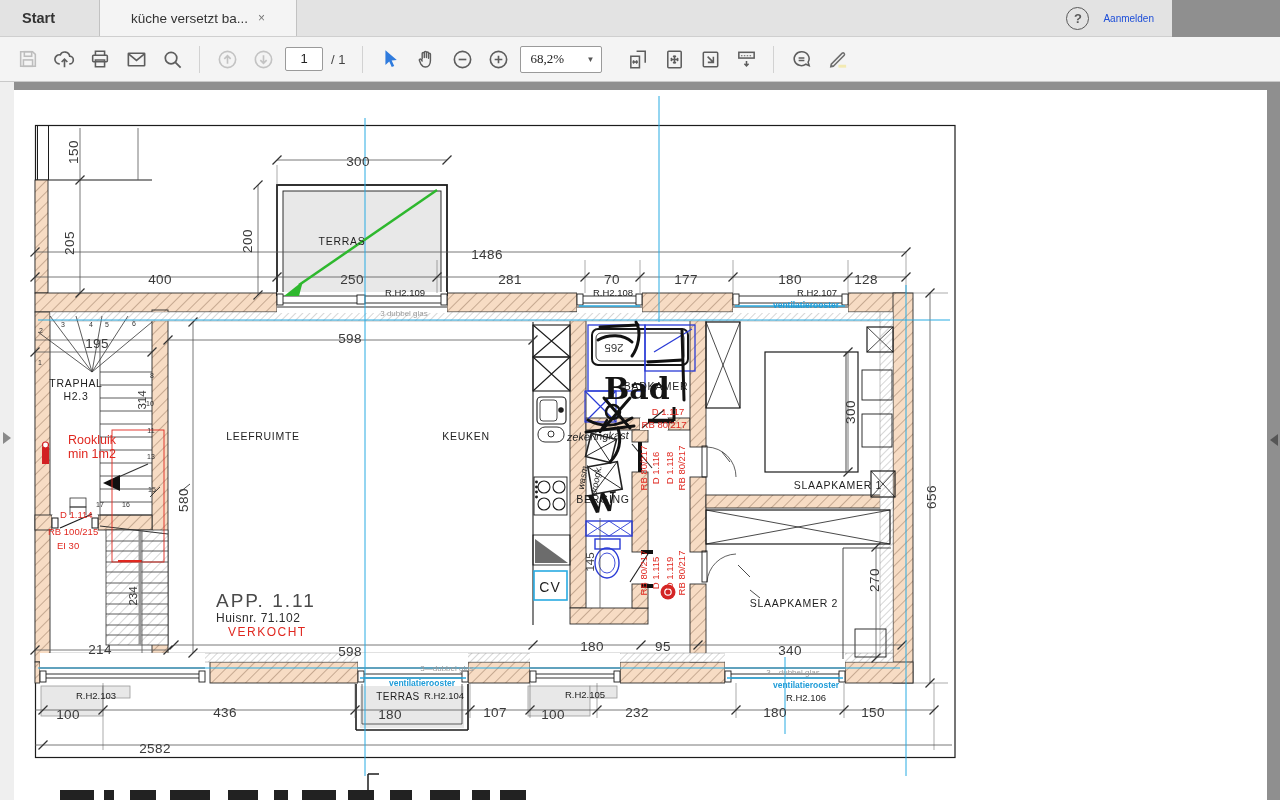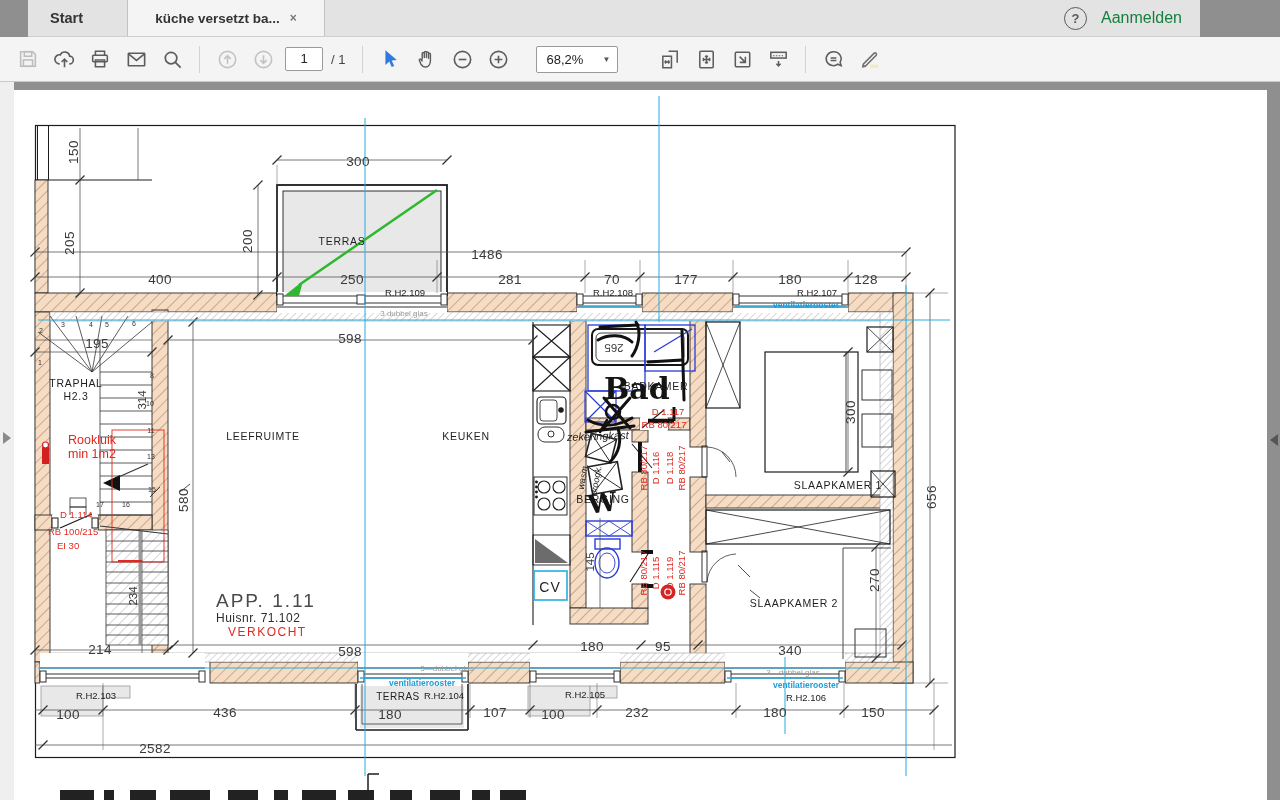--- a/index.html
+++ b/index.html
@@ -1,39 +1,39 @@
 <!DOCTYPE html>
 <html><head>
 <meta charset="utf-8">
 <style>
   html,body{margin:0;padding:0;width:1280px;height:800px;overflow:hidden;
     font-family:"Liberation Sans",sans-serif;background:#8f8f8f;}
   
   .tabbar{position:absolute;left:0;top:0;width:1172px;height:36px;background:#e3e3e3;
-    border-bottom:1px solid #cfcfcf;display:flex;align-items:stretch;margin-left:28px;}
+    border-bottom:1px solid #cfcfcf;display:flex;align-items:stretch;}
   .tab{display:flex;align-items:center;padding:0 22px;font-size:14.5px;color:#333;
     font-weight:600;cursor:default;}
   .doctab{margin-left:22px;width:196px;background:#f4f4f4;border-left:1px solid #c2c2c2;
     border-right:1px solid #c2c2c2;display:flex;align-items:center;justify-content:center;
-    gap:10px;font-size:13.5px;color:#333;font-weight:700;}
+    gap:10px;font-size:13.5px;color:#333;font-weight:400;}
   .doctab .close{color:#777;font-size:12px;}
   .tabbar-right{margin-left:auto;display:flex;align-items:center;gap:14px;padding-right:18px;}
   .help{width:21px;height:21px;border:1.6px solid #5a5a5a;border-radius:50%;color:#5a5a5a;
     font-size:13px;display:flex;align-items:center;justify-content:center;font-weight:600;}
-  .signin{font-size:16px;color:#15803d;}
+  .signin{font-size:10px;color:#1d4ed8;}
   
   .toolbar{position:absolute;left:0;top:37px;width:1280px;height:45px;background:#f4f4f4;
     border-bottom:1px solid #c9c9c9;display:flex;align-items:center;padding-left:10px;box-sizing:border-box;}
   .tbtn{width:36px;height:34px;display:flex;align-items:center;justify-content:center;border-radius:3px;}
   .sep{width:1px;height:27px;background:#d2d2d2;margin:0 9px;}
   .pagebox{width:36px;height:22px;background:#fff;border:1px solid #9a9a9a;border-radius:2px;
     font-size:13px;color:#222;text-align:center;line-height:22px;margin:0 4px;}
   .pagetotal{font-size:13px;color:#444;margin:0 8px 0 4px;}
   .zoombox{width:80px;height:25px;background:#fff;border:1px solid #9a9a9a;border-radius:2px;
-    display:flex;align-items:center;margin:0 20px;}
+    display:flex;align-items:center;margin:0 4px;font-family:Liberation Serif, serif;}
   .zoombox .zv{flex:1;font-size:13px;color:#222;padding-left:9px;}
   .zoombox .caret{font-size:8px;color:#555;padding-right:7px;}
   
   .docarea{position:absolute;left:0;top:82px;width:1280px;height:718px;background:#8f8f8f;}
   .leftrail{position:absolute;left:0;top:0;width:14px;height:718px;background:#efefef;}
   .railarrow-l{position:absolute;left:3px;top:350px;width:0;height:0;
     border-top:6px solid transparent;border-bottom:6px solid transparent;border-left:8px solid #8a8a8a;}
   .railarrow-r{position:absolute;right:2px;top:352px;width:0;height:0;
     border-top:6px solid transparent;border-bottom:6px solid transparent;border-right:8px solid #555;}
   .page{position:absolute;left:14px;top:8px;width:1253px;height:710px;background:#fff;}

